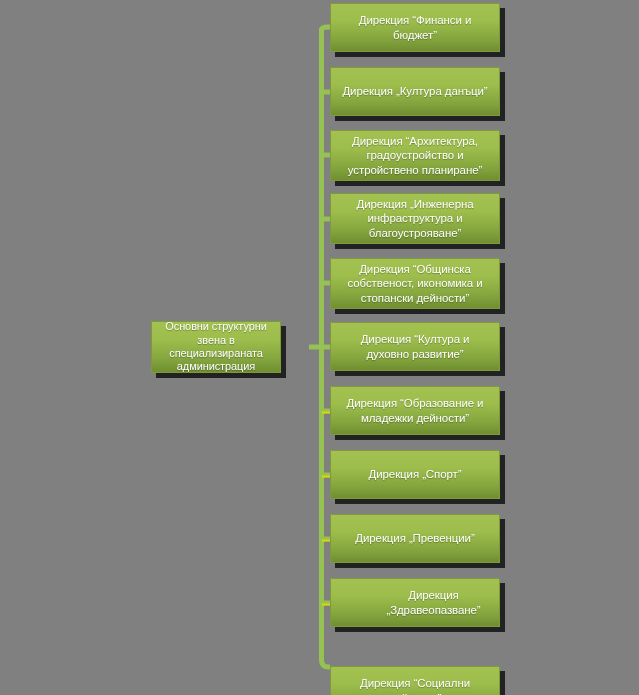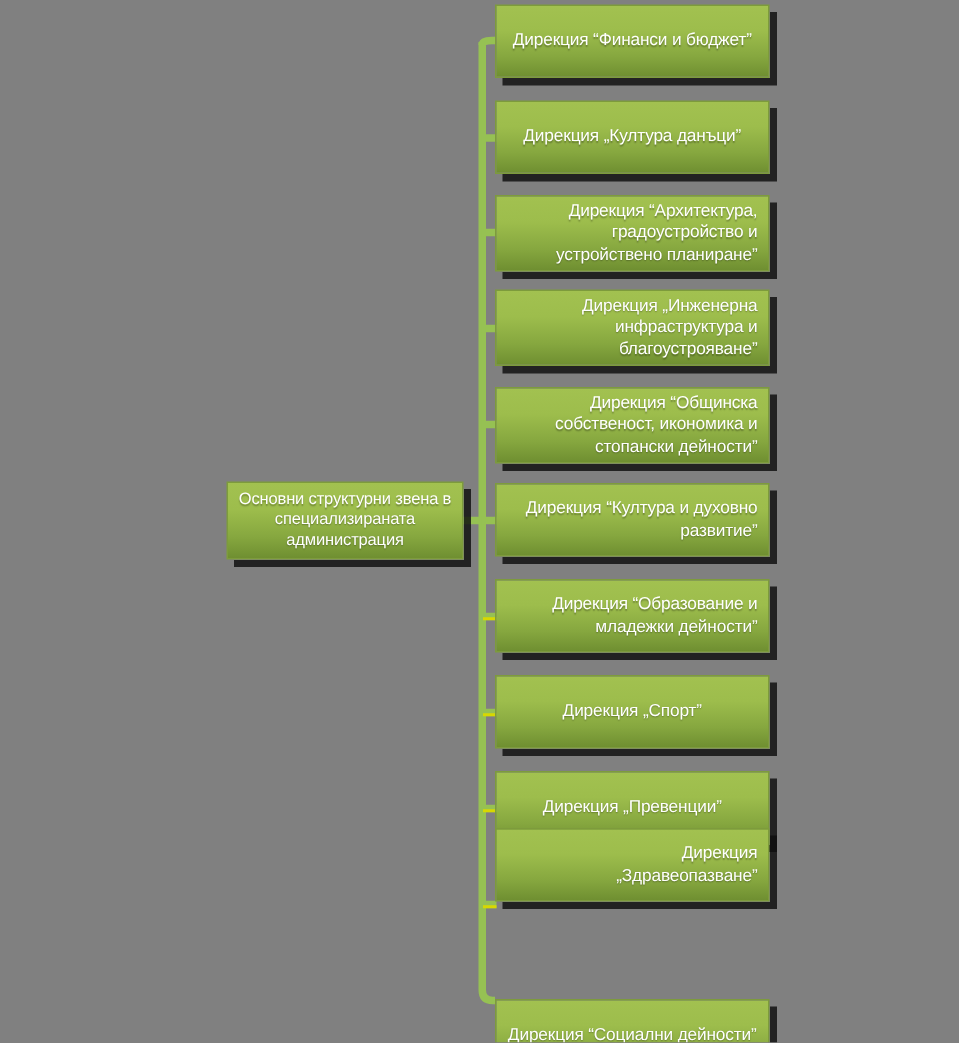--- a/index.html
+++ b/index.html
@@ -48,32 +48,31 @@
   .node-label {
     display: block;
     padding: 0 7px;
     white-space: pre-line;
   }
 
   
   #node-root {
     left: 151px;
     top: 321px;
-    width: 158px;
+    width: 130px;
     height: 52px;
     font-size: 11px;
   }
   #node-root .node-label { padding: 0 5px; }
 
   
   .node-child {
     left: 330px;
-    width: 183px;
+    width: 170px;
     font-size: 11.5px;
-    text-align: right;
   }
 
   .h11  { height: 49px; }
   .h12  { height: 51px; }
 </style>
 </head>
 <body>
 
 <div id="chart-root">
 
@@ -138,21 +137,21 @@
   </div>
 
   <div class="node node-child h11" style="top:514px;">
     <span class="node-label">Дирекция „Превенции”</span>
   </div>
 
   <div class="node node-child h11" style="top:450px;">
     <span class="node-label">Дирекция „Спорт”</span>
   </div>
 
-  <div class="node node-child h11" style="top:552px;padding-left:37px;">
+  <div class="node node-child h11" style="top:578px;padding-left:37px;">
     <span class="node-label">Дирекция „Здравеопазване”</span>
   </div>
 
   <div class="node node-child h11" style="top:666px;">
     <span class="node-label">Дирекция “Социални дейности”</span>
   </div>
 
 </div>
 
 </body></html>

